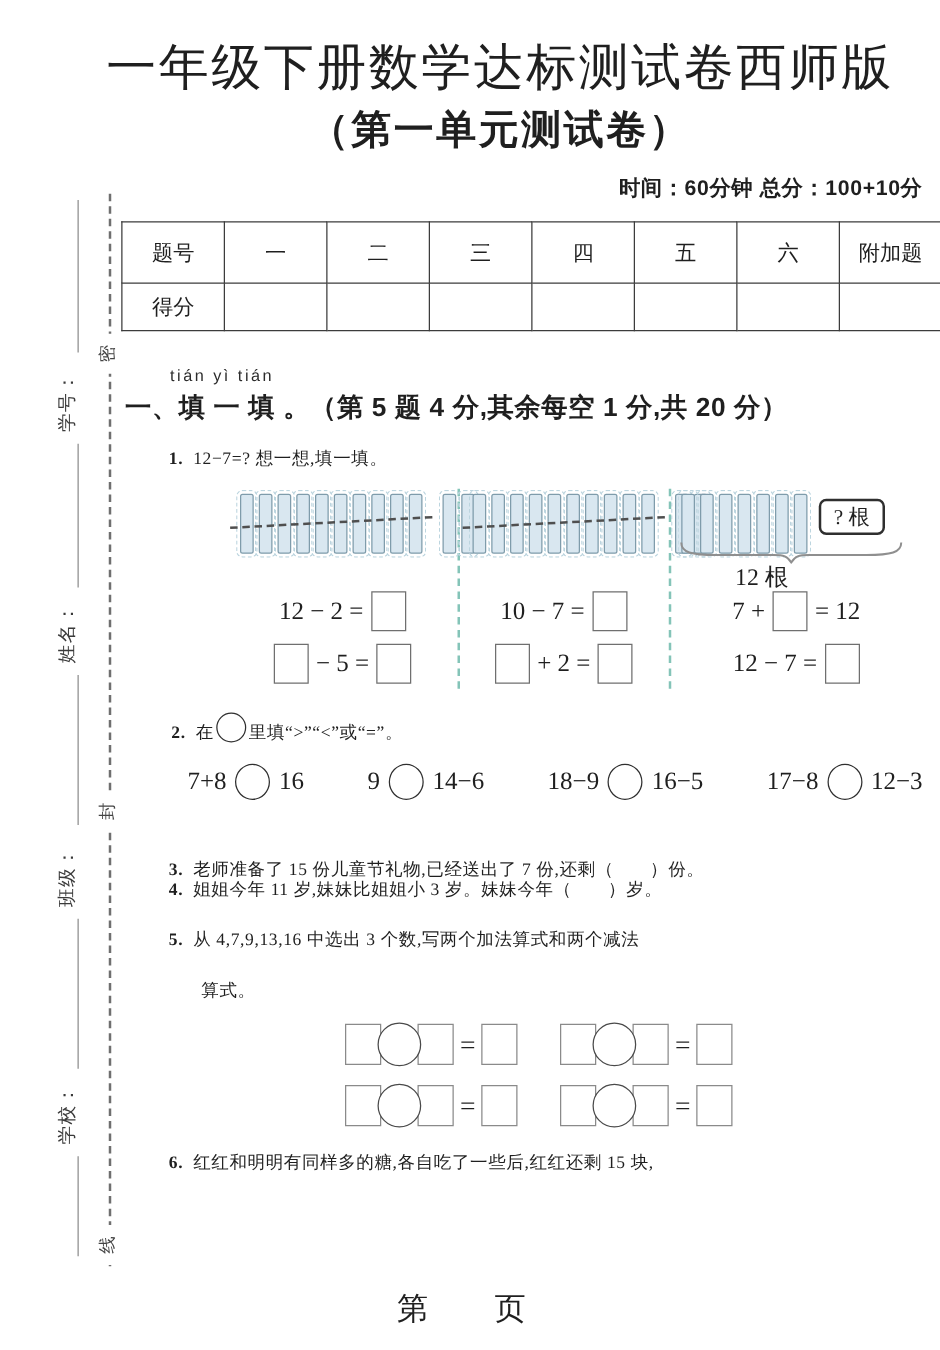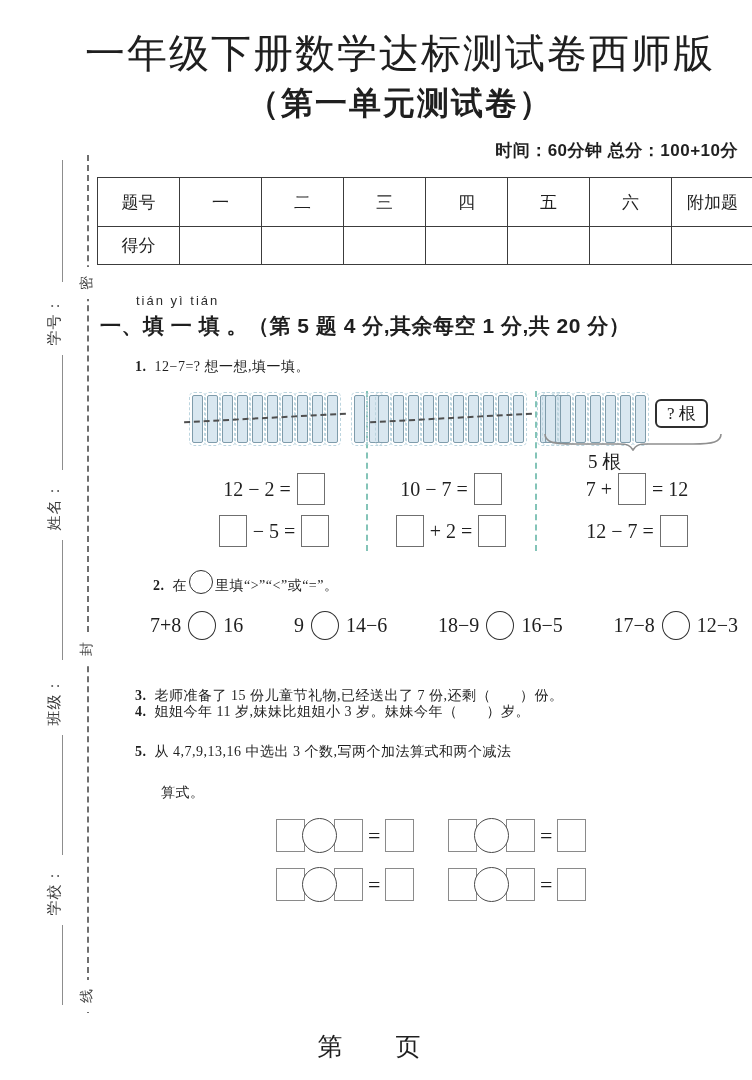--- a/index.html
+++ b/index.html
@@ -209,33 +209,33 @@
           <div class="stick"></div>
           <div class="stick"></div>
         </div>
       </div>
     <div class="tagbox" style="left:467px;top:8px">? 根</div>
     <div class="brace-wrap" style="left:355px;top:42px">
       <svg width="180" height="18" viewBox="0 0 180 18">
         <path d="M2,1 C2,9 10,11 30,11 L76,11 C84,11 87,12 90,17 C93,12 96,11 104,11 L150,11 C170,11 178,9 178,1" fill="none" stroke="#8f8f8f" stroke-width="1.6"></path>
       </svg>
     </div>
-    <div class="brace-label" style="left:400px;top:58px">5 根</div>
+    <div class="brace-label" style="left:400px;top:58px">12 根</div>
     <div class="eqrow" style="top:82px;left:352px;width:194px">
       <span>7 +</span>
         <span class="abox"></span>
         <span>= 12</span>
     </div>
     <div class="eqrow" style="top:124px;left:352px;width:194px">
       <span>12 − 7 =</span>
         <span class="abox"></span>
     </div>
   </div>
 
-  <div class="abs qline" style="top:570px;left:153px">
+  <div class="abs qline" style="top:570px;left:137px">
     <span class="qnum">2.</span><span>在</span><span class="icircle"></span><span>里填“&gt;”“&lt;”或“=”。</span>
   </div>
   <div class="abs cmp-row">
     <div class="cmp">
       <span>7+8</span>
         <span class="ccircle"></span>
         <span>16</span>
     </div>
     <div class="cmp">
       <span>9</span>
@@ -291,16 +291,19 @@
     </div>
     <div class="tmpl" style="left:172px;top:49px">
       <span class="abox"></span>
         <span class="ocircle"></span>
         <span class="abox"></span>
         <span class="teq">=</span>
         <span class="abox"></span>
     </div>
   </div>
 
+  <div class="abs qline" style="top:921px;left:135px">
+    <span class="qnum">6.</span><span>红红和明明有同样多的糖,各自吃了一些后,红红还剩 15 块,</span>
+  </div>
 
   <div class="abs footer hei">第　页</div>
 
 </div>
 
 </body></html>

